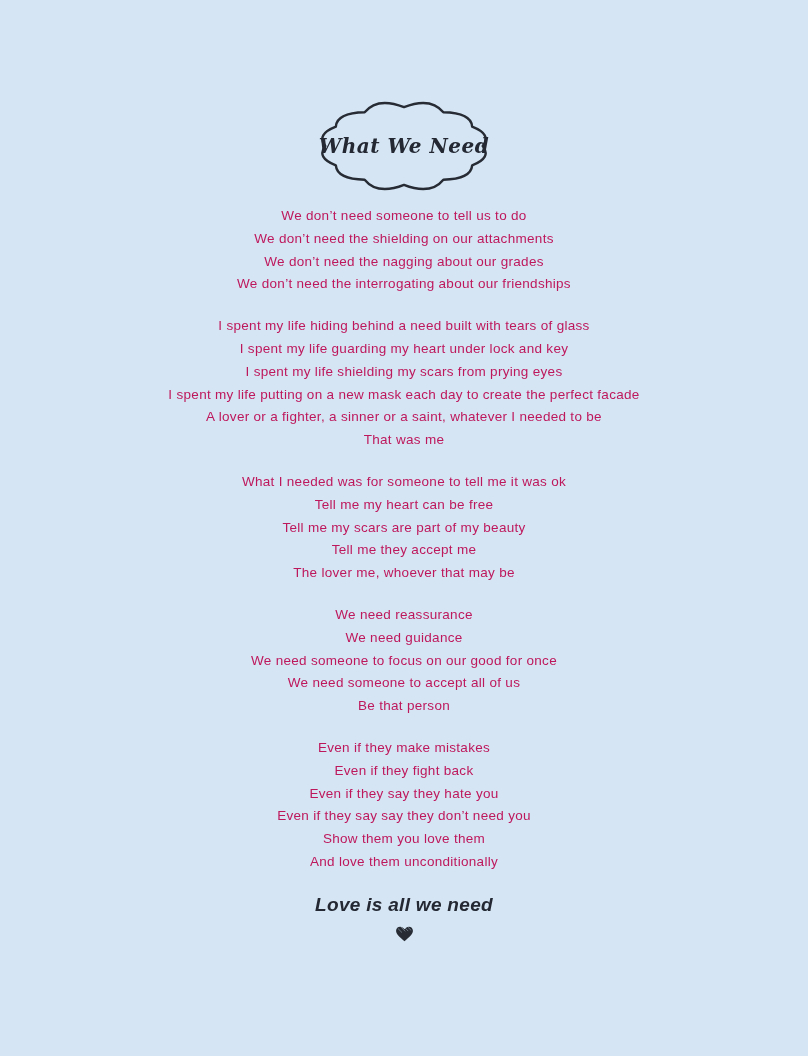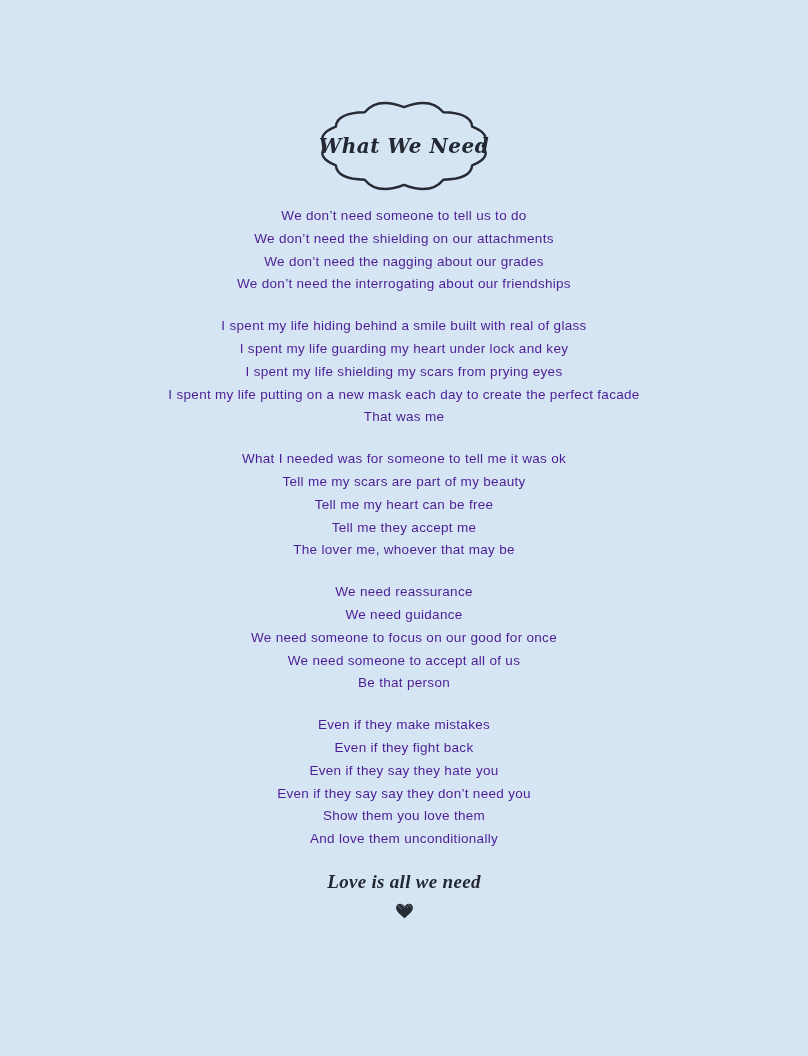--- a/index.html
+++ b/index.html
@@ -29,26 +29,26 @@
     font-family: "DejaVu Serif", serif;
     font-style: italic; font-weight: bold;
     font-size: 20px; color: #232833;
     letter-spacing: 0.5px;
   }
   .poem { margin-top: 9px; }
   .stanza { margin: 0 0 19px 0; }
   .line {
     font-size: 13.5px;
     line-height: 22.8px;
-    color: #4c1d95;
+    color: #be185d;
     letter-spacing: 0.3px;
   }
   .script-line {
     margin-top: 5px;
-    font-family: Liberation Serif, serif;
+    font-family: Liberation Sans, sans-serif;
     font-style: italic; font-weight: bold;
     font-size: 19px; color: #232833;
     letter-spacing: 0.3px;
     line-height: 24px;
   }
   .heart { margin-top: 9px; }
   .heart svg { display: inline-block; }
 </style>
 </head>
 <body>
@@ -77,31 +77,32 @@
   <div class="poem">
 
     <div class="stanza">
       <div class="line">We don’t need someone to tell us to do</div>
       <div class="line">We don’t need the shielding on our attachments</div>
       <div class="line">We don’t need the nagging about our grades</div>
       <div class="line">We don’t need the interrogating about our friendships</div>
     </div>
 
     <div class="stanza">
-      <div class="line">I spent my life hiding behind a smile built with real of glass</div>
+      <div class="line">I spent my life hiding behind a need built with tears of glass</div>
       <div class="line">I spent my life guarding my heart under lock and key</div>
       <div class="line">I spent my life shielding my scars from prying eyes</div>
       <div class="line">I spent my life putting on a new mask each day to create the perfect facade</div>
+      <div class="line">A lover or a fighter, a sinner or a saint, whatever I needed to be</div>
       <div class="line">That was me</div>
     </div>
 
     <div class="stanza">
       <div class="line">What I needed was for someone to tell me it was ok</div>
+      <div class="line">Tell me my heart can be free</div>
       <div class="line">Tell me my scars are part of my beauty</div>
-      <div class="line">Tell me my heart can be free</div>
       <div class="line">Tell me they accept me</div>
       <div class="line">The lover me, whoever that may be</div>
     </div>
 
     <div class="stanza">
       <div class="line">We need reassurance</div>
       <div class="line">We need guidance</div>
       <div class="line">We need someone to focus on our good for once</div>
       <div class="line">We need someone to accept all of us</div>
       <div class="line">Be that person</div>

